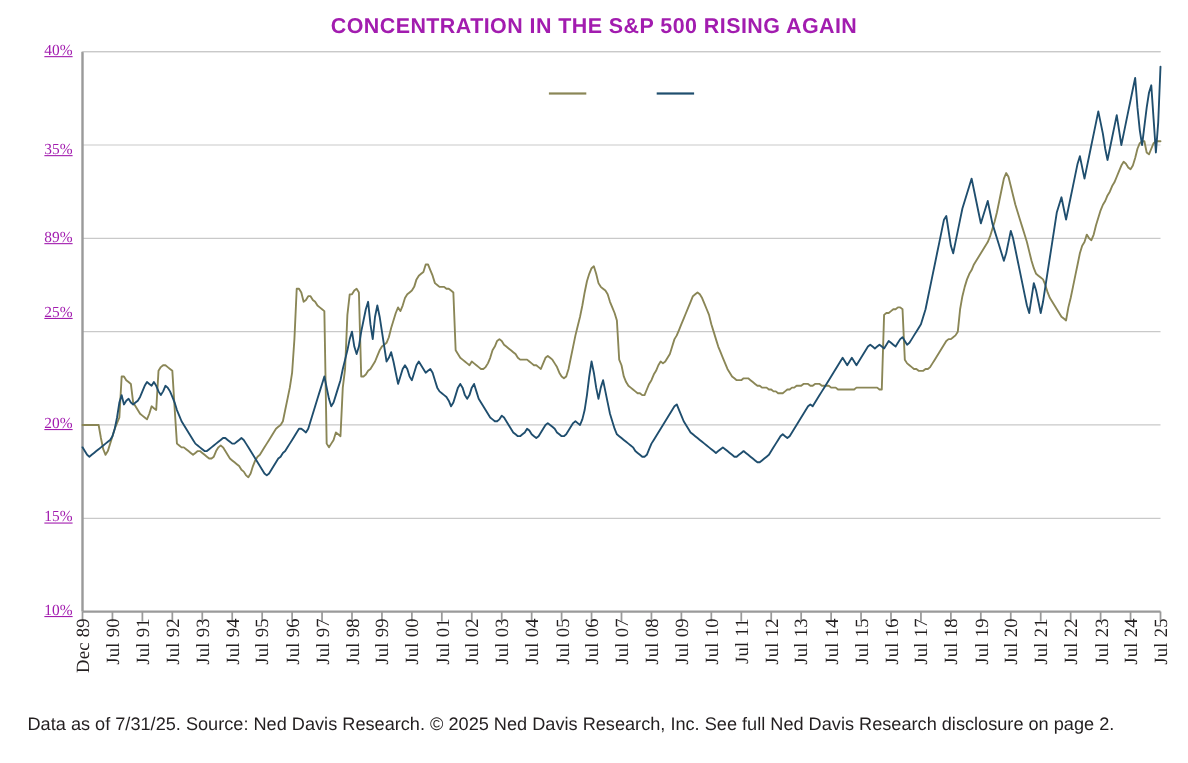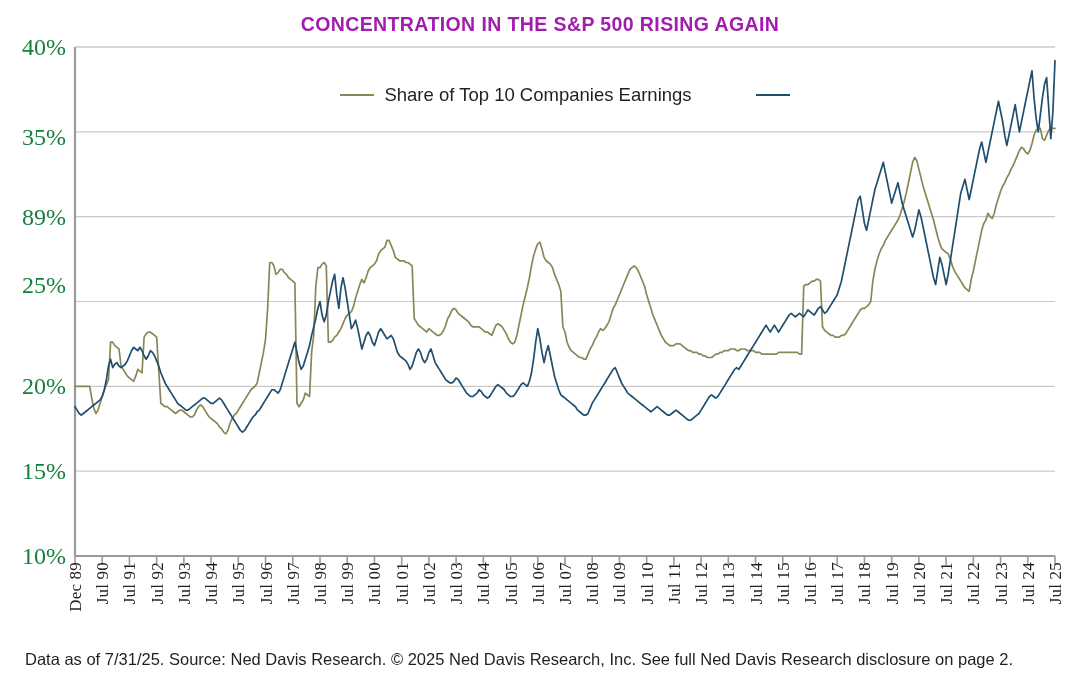--- a/index.html
+++ b/index.html
@@ -67,23 +67,24 @@
     position: absolute;
     left: 0; top: 0;
     width: 75px;
     height: 694px;
   }
   .ylabel {
     position: absolute;
     right: 9px;
     transform: translateY(-50%);
     font-family: "Liberation Serif", serif;
-    font-size: 24px;
-    color: #15803d;
-    white-space: nowrap;
+    font-size: 14px;
+    color: #a21caf;
+    white-space: nowrap;
+    text-decoration: underline;
   }
   .xlabels {
     position: absolute;
     left: 0; top: 0;
     width: 1080px;
     height: 694px;
   }
   .xlabel {
     position: absolute;
     top: 562px;
@@ -110,21 +111,20 @@
 </head>
 <body>
 
 <div id="chart-root">
 
   <div class="chart-title">CONCENTRATION IN THE S&amp;P 500 RISING AGAIN</div>
 
   <div class="legend">
     <div class="legend-item">
       <span class="legend-swatch" style="border-top-color:#8a8656"></span>
-      <span class="legend-label">Share of Top 10 Companies Earnings</span>
     </div>
     <div class="legend-item">
       <span class="legend-swatch" style="border-top-color:#1f4e6e"></span>
     </div>
   </div>
 
   <svg id="plot" width="1080" height="694" viewBox="0 0 1080 694" xmlns="http://www.w3.org/2000/svg">
     <g id="grid-group">
         <line x1="75" x2="1055" y1="471.1666666666667" y2="471.1666666666667" stroke="#c9c9c9" stroke-width="1.1"></line>
         <line x1="75" x2="1055" y1="386.33333333333337" y2="386.33333333333337" stroke="#c9c9c9" stroke-width="1.1"></line>

